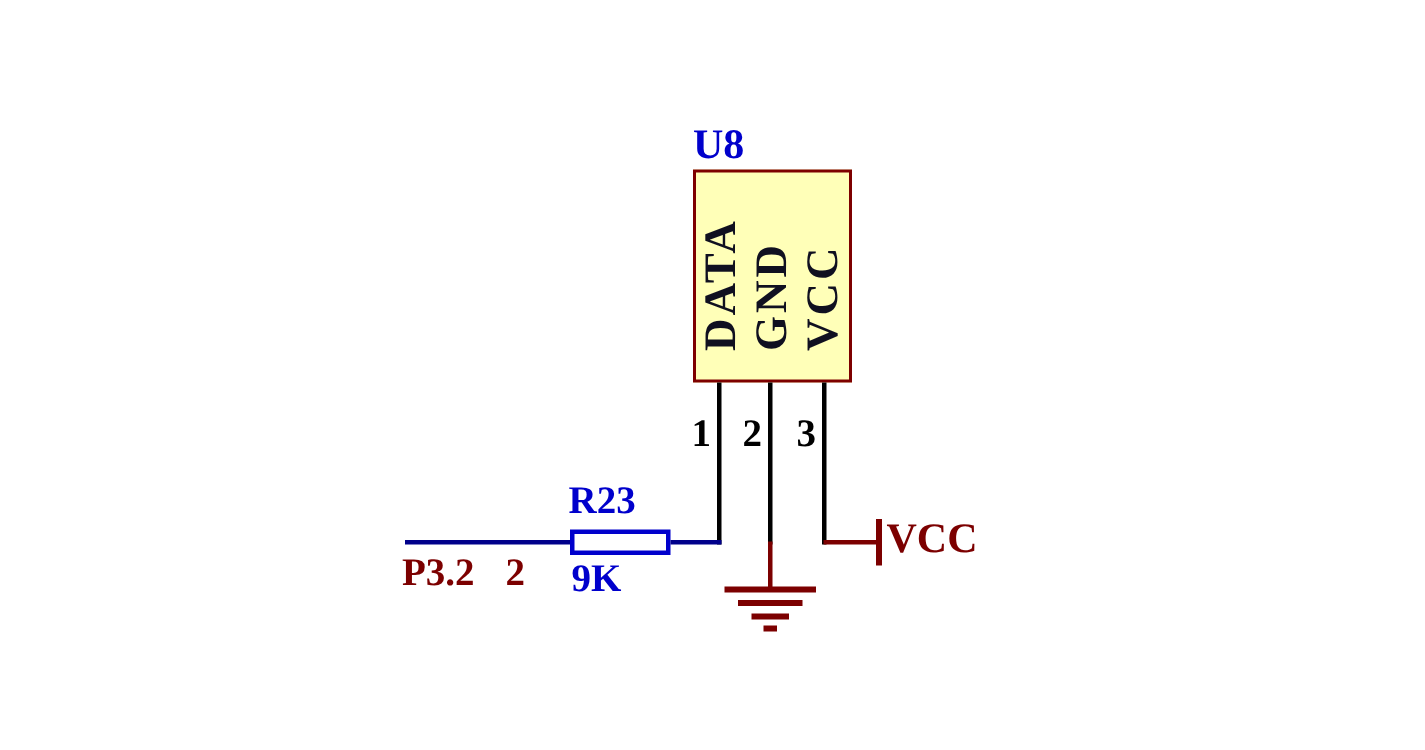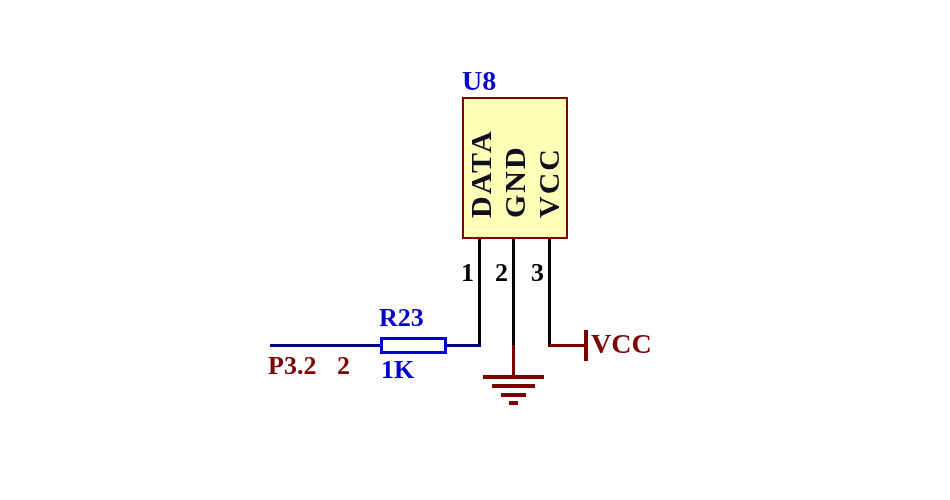--- a/index.html
+++ b/index.html
@@ -17,21 +17,21 @@
     --wire-blue: #00008B;
     --pin-black: #000000;
     --power-maroon: #7C0000;
     --symbol-blue: #0000CC;
     --text-blue: #0000CC;
     --pin-name-dark: #101020;
     --component-fill: #FFFFB8;
     --component-border: #7E0000;
   }
 
-  .canvas { position: absolute; left: 0; top: 0; width: 950px; height: 356px; text-decoration: underline; }
+  .canvas { position: absolute; left: 0; top: 16px; width: 950px; height: 356px; text-decoration: underline; }
 
   
   .comp-body {
     left: 462px; top: 97px; width: 106px; height: 142px;
     background: var(--component-fill);
     border: 2px solid var(--component-border);
   }
   .designator {
     color: var(--text-blue);
     font-size: 28px; font-weight: 700; line-height: 30px;
@@ -123,21 +123,21 @@
   <div class="abs pin-num pin-num-2">2</div>
   <div class="abs pin-num pin-num-3">3</div>
 
   <div class="abs net-text net-name">P3.2</div>
   <div class="abs net-text net-pin">2</div>
 
   <div class="abs wire-h wire-net"></div>
 
   <div class="abs res-label res-des">R23</div>
   <div class="abs res-body"></div>
-  <div class="abs res-label res-val">1K</div>
+  <div class="abs res-label res-val">9K</div>
 
   <div class="abs wire-h wire-res-pin"></div>
 
   <div>
     <div class="abs gnd-stem"></div>
     <div class="abs gnd-bar gnd-bar-1"></div>
     <div class="abs gnd-bar gnd-bar-2"></div>
     <div class="abs gnd-bar gnd-bar-3"></div>
     <div class="abs gnd-bar gnd-bar-4"></div>
   </div>

